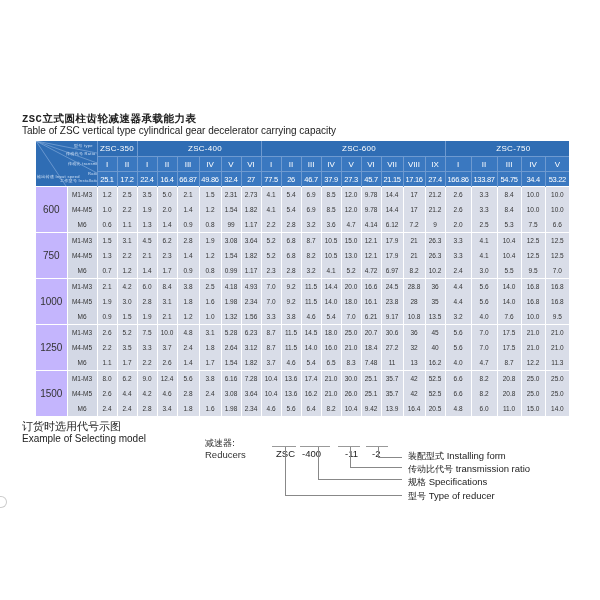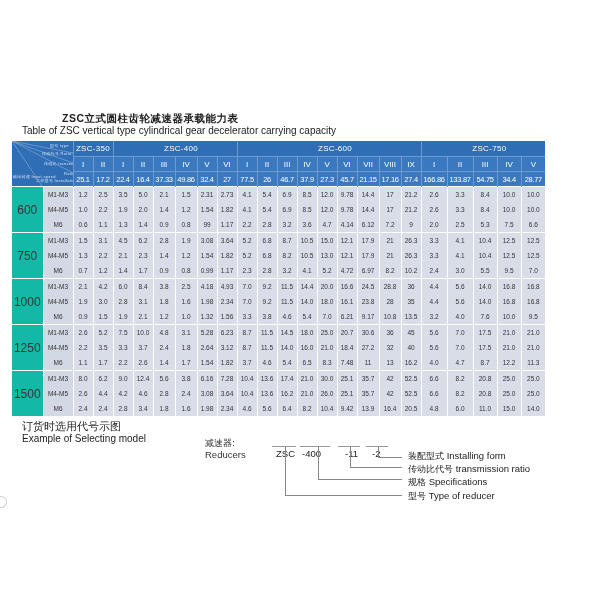--- a/index.html
+++ b/index.html
@@ -1,30 +1,30 @@
 <!DOCTYPE html>
 <html><head>
 <meta charset="utf-8">
 <style>
   html, body { margin: 0; padding: 0; background: #ffffff; }
   body { width: 600px; height: 600px; position: relative; overflow: hidden; font-family: "Liberation Sans", sans-serif; }
-  .title-cn { position: absolute; left: 22px; top: 112px; font-size: 10.5px; font-weight: bold; color: #222; letter-spacing: 0.5px; font-family: Liberation Sans, sans-serif; margin-left: 40px; }
+  .title-cn { position: absolute; left: 22px; top: 112px; font-size: 10.5px; font-weight: bold; color: #222; letter-spacing: 0.5px; font-family: Liberation Mono, monospace; }
   .title-en { position: absolute; left: 22px; top: 125px; font-size: 10px; font-weight: normal; color: #222; }
-  table.cap { position: absolute; left: 12px; top: 141px; border-collapse: collapse; table-layout: fixed; width: 467px; border-radius: 20px; }
+  table.cap { position: absolute; left: 36px; top: 141px; border-collapse: collapse; table-layout: fixed; width: 467px; border-radius: 20px; }
   table.cap td, table.cap th { padding: 0; text-align: center; overflow: hidden; white-space: nowrap; }
   .hrow th { background: #2f6db4; color: #ffffff; font-weight: normal; border-left: 1px solid #6e9ad0; }
   .hrow1 th { height: 15px; font-size: 8px; letter-spacing: 0.3px; text-align: left; padding-left: 6px; }
   .hrow1 th.c { text-align: center; padding-left: 12px; }
   .hrow2 th { height: 14px; font-size: 8px; background: #3a78c0; border-top: 1px solid #6e9ad0; }
   .hrow3 th { height: 14px; font-size: 7.5px; background: #3a78c0; border-top: 1px solid #6e9ad0; letter-spacing: -0.3px; }
   th.corner { background: #2f6db4; position: relative; border-left: none; }
   .corner-box { position: absolute; left: 0; top: 0; width: 100%; height: 100%; }
   .corner-lbl { position: absolute; color: #cfe0f5; font-size: 4px; line-height: 4px; white-space: nowrap; }
   table.cap tbody td { height: 15px; font-size: 6.5px; color: #333; background: #d9dde8; border-left: 1px solid #ffffff; }
-  table.cap tbody td.pw { font-size: 12px; color: #333; background: #14b8a6; border-left: none; }
+  table.cap tbody td.pw { font-size: 10px; color: #333; background: #c4b5fd; border-left: none; }
   table.cap tbody td.mt { font-size: 6.5px; color: #333; background: #d3d8e5; }
   table.cap tbody tr.grp-start td { border-top: 1px solid #ffffff; }
   .sel-cn { position: absolute; left: 22px; top: 419px; font-size: 11px; color: #222; font-family: "DejaVu Sans", sans-serif; }
   .sel-en { position: absolute; left: 22px; top: 433px; font-size: 10px; color: #222; }
   .red-cn { position: absolute; left: 205px; top: 437px; font-size: 9px; color: #333; font-family: "DejaVu Sans", sans-serif; }
   .red-en { position: absolute; left: 205px; top: 449px; font-size: 9.5px; color: #333; }
   .code { position: absolute; top: 448px; font-size: 9.5px; color: #222; }
   .uline { position: absolute; top: 446px; height: 1px; background: #999; }
   .vl { position: absolute; width: 1px; background: #888; }
   .hl { position: absolute; height: 1px; background: #888; }
@@ -110,38 +110,38 @@
         <th>II</th>
         <th>III</th>
         <th>IV</th>
         <th>V</th>
       </tr>
     <tr class="hrow hrow3" id="ratio-row">
         <th>25.1</th>
         <th>17.2</th>
         <th>22.4</th>
         <th>16.4</th>
-        <th>37.33</th>
+        <th>66.87</th>
         <th>49.86</th>
         <th>32.4</th>
         <th>27</th>
         <th>77.5</th>
         <th>26</th>
         <th>46.7</th>
         <th>37.9</th>
         <th>27.3</th>
         <th>45.7</th>
         <th>21.15</th>
         <th>17.16</th>
         <th>27.4</th>
         <th>166.86</th>
         <th>133.87</th>
         <th>54.75</th>
         <th>34.4</th>
-        <th>28.77</th>
+        <th>53.22</th>
       </tr>
   </thead>
   <tbody id="tbody">
       <tr class="grp-start">
         <td class="pw" rowspan="3">600</td>
         <td class="mt">M1-M3</td>
         <td>1.2</td>
         <td>2.5</td>
         <td>3.5</td>
         <td>5.0</td>

